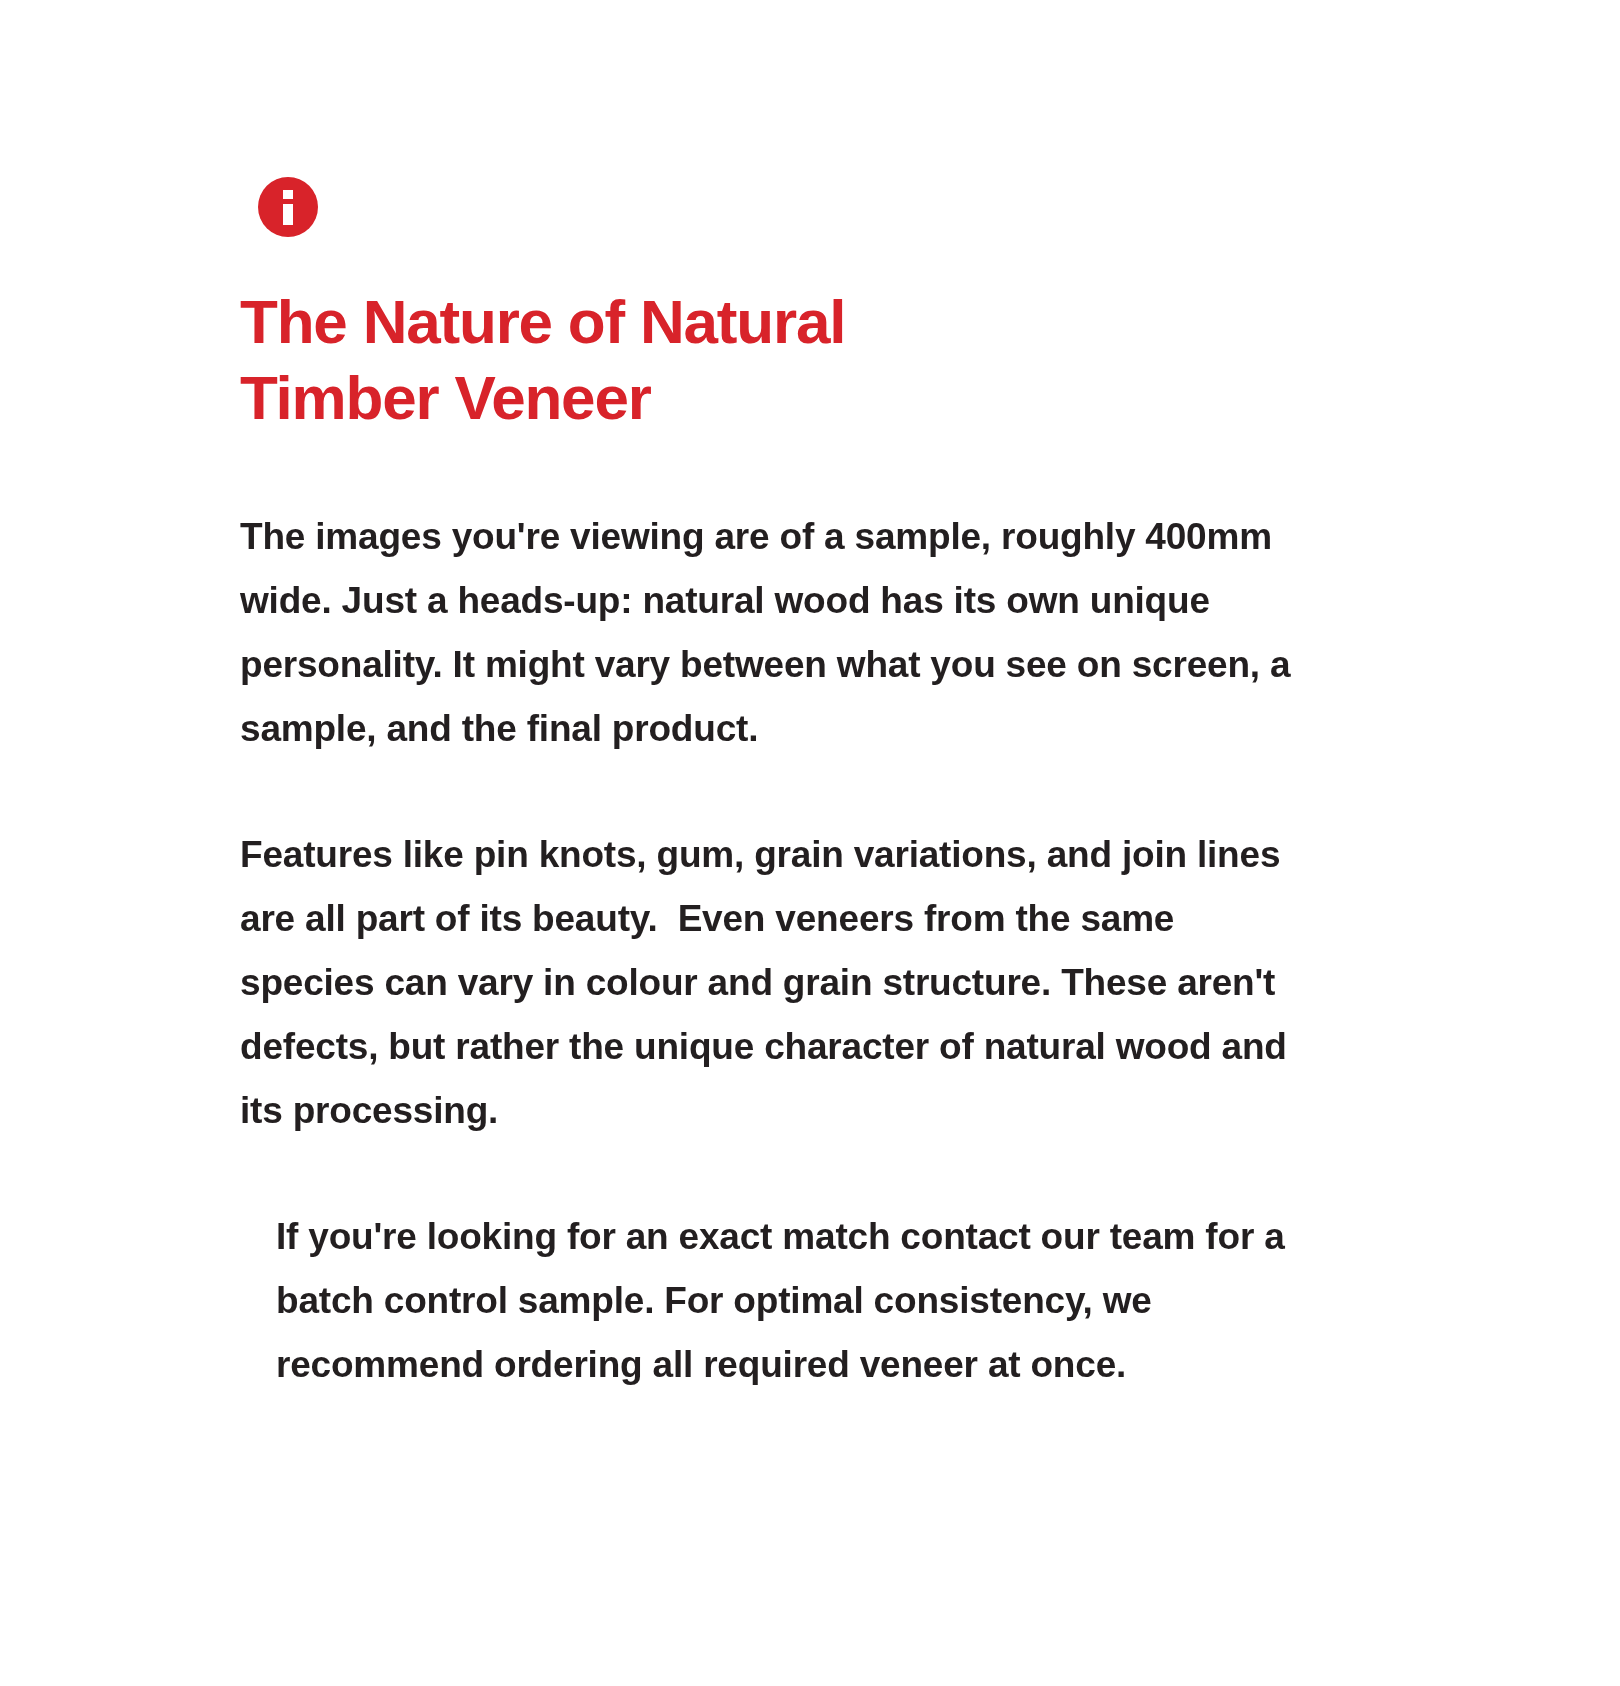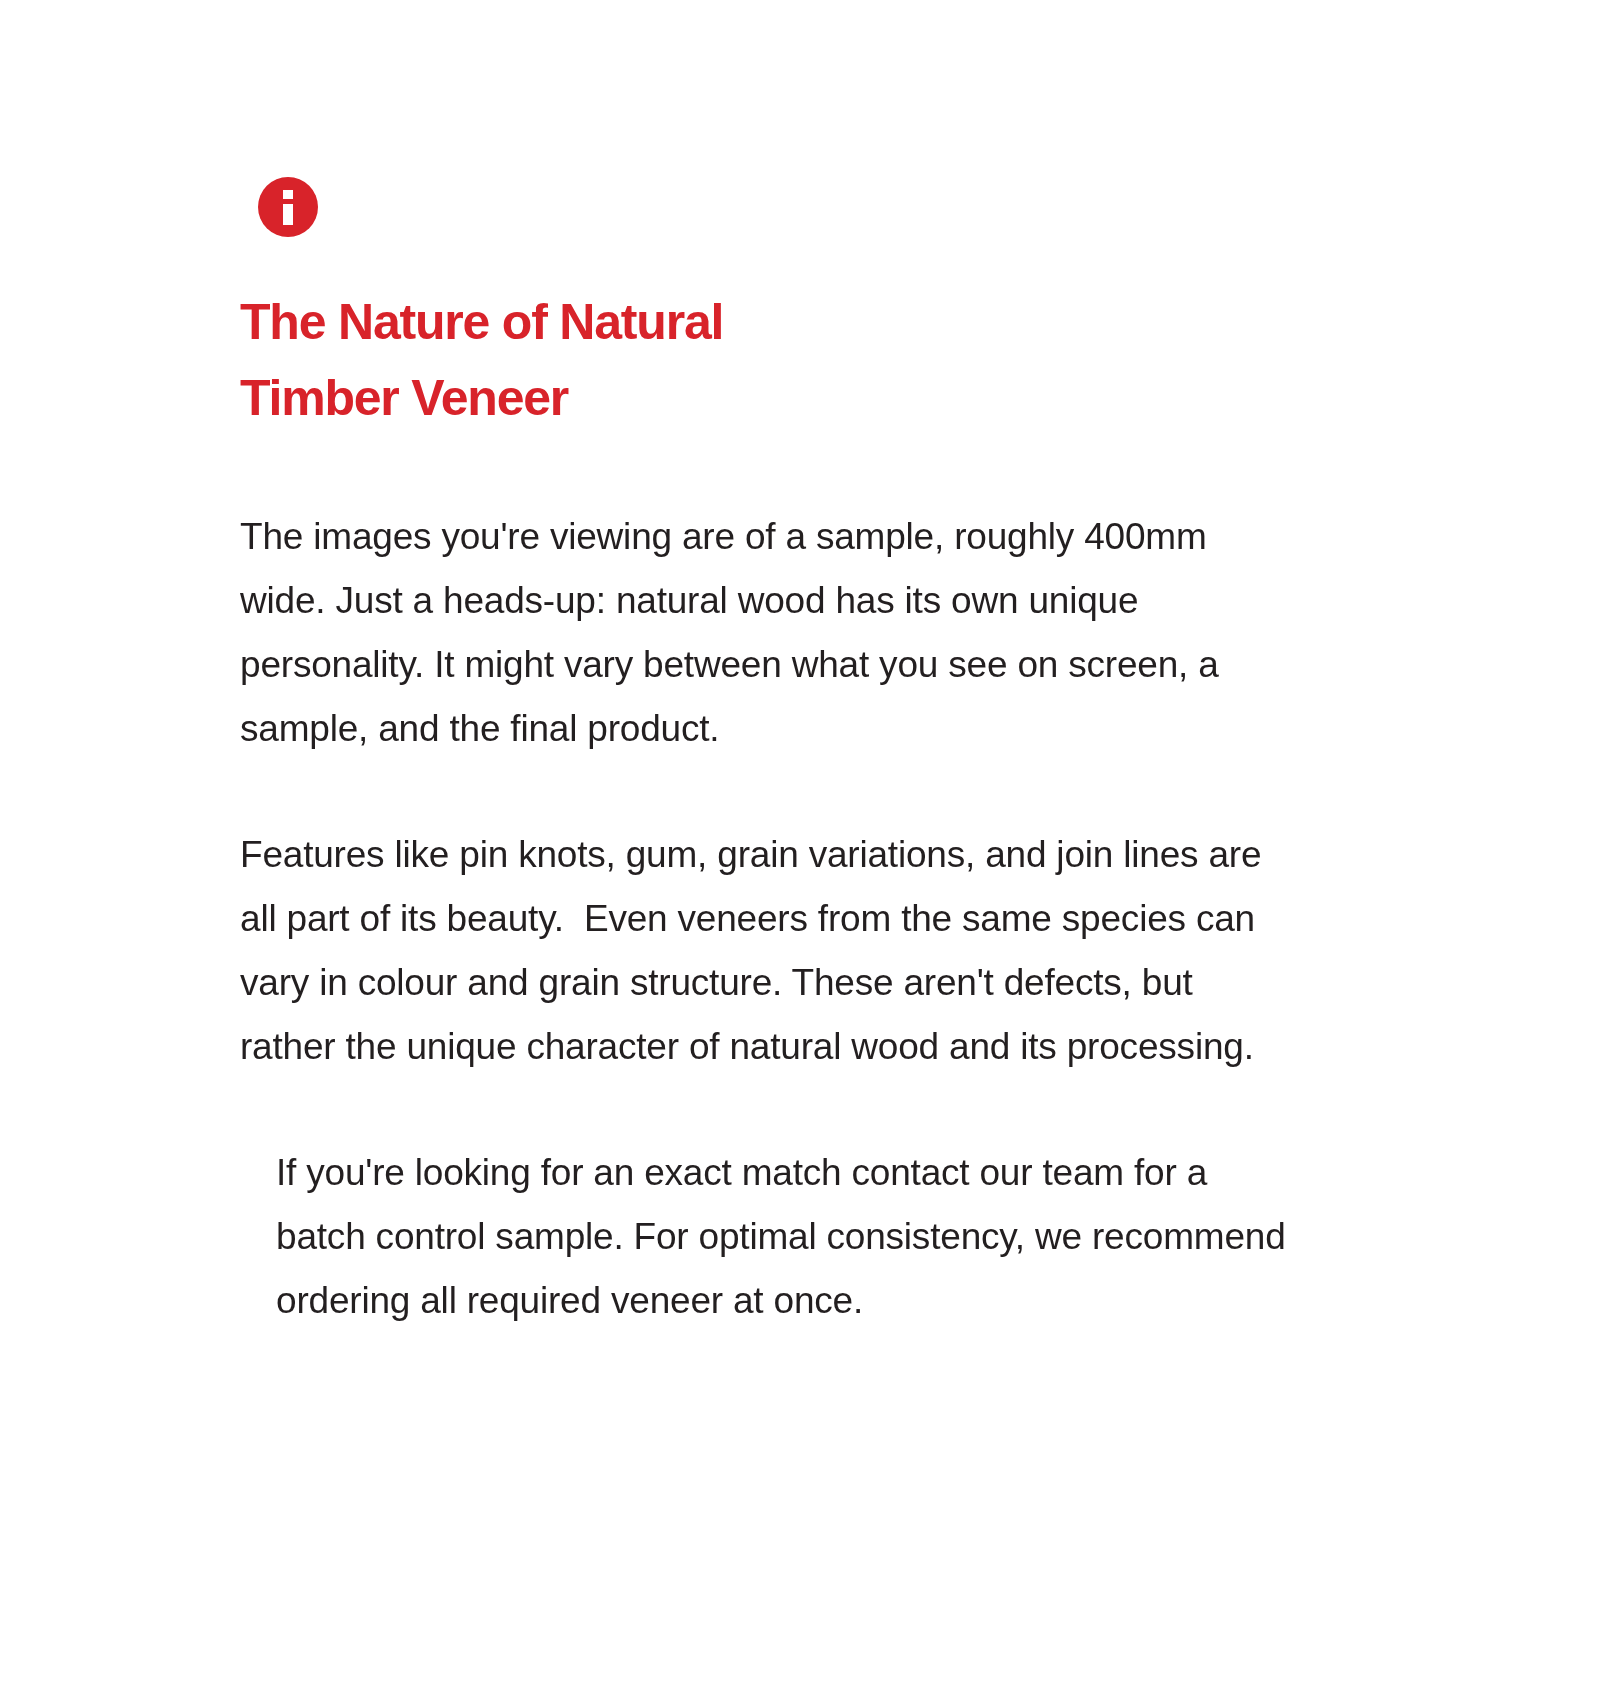--- a/index.html
+++ b/index.html
@@ -45,39 +45,39 @@
   .heading {
     position: absolute;
     left: 240px;
     top: 284px;
     width: 900px;
     margin: 0;
     padding: 0;
     color: #D8232A;
     font-family: "Liberation Sans", sans-serif;
     font-weight: bold;
-    font-size: 50px;
+    font-size: 62px;
     line-height: 76px;
     letter-spacing: -1.2px;
     white-space: pre-line;
   }
 
   
   .body-copy {
     position: absolute;
     left: 240px;
     top: 505px;
     width: 1055px;
   }
   .body-copy p {
     margin: 0 0 62px 0;
     padding: 0;
     color: #231F20;
     font-family: "Liberation Sans", sans-serif;
-    font-weight: 400;
+    font-weight: 700;
     font-size: 37px;
     line-height: 64px;
     letter-spacing: -0.2px;
     white-space: pre-wrap;
   }
   .body-copy p:last-child {
     margin-bottom: 0;
     margin-left: 36px;
   }
 </style>

